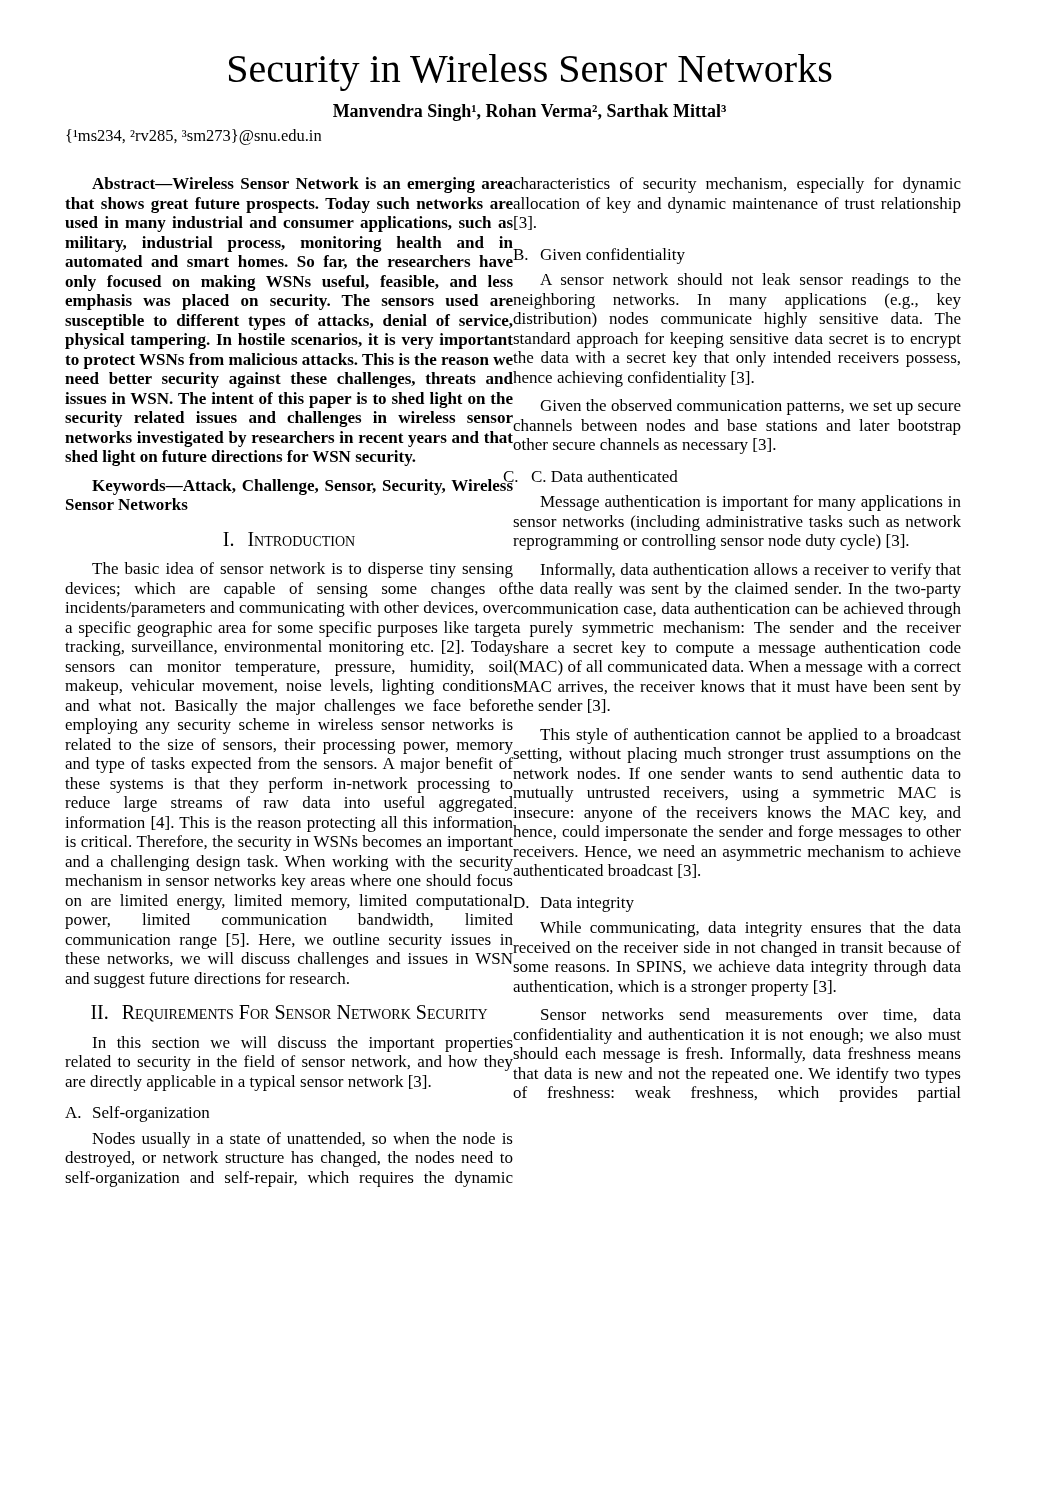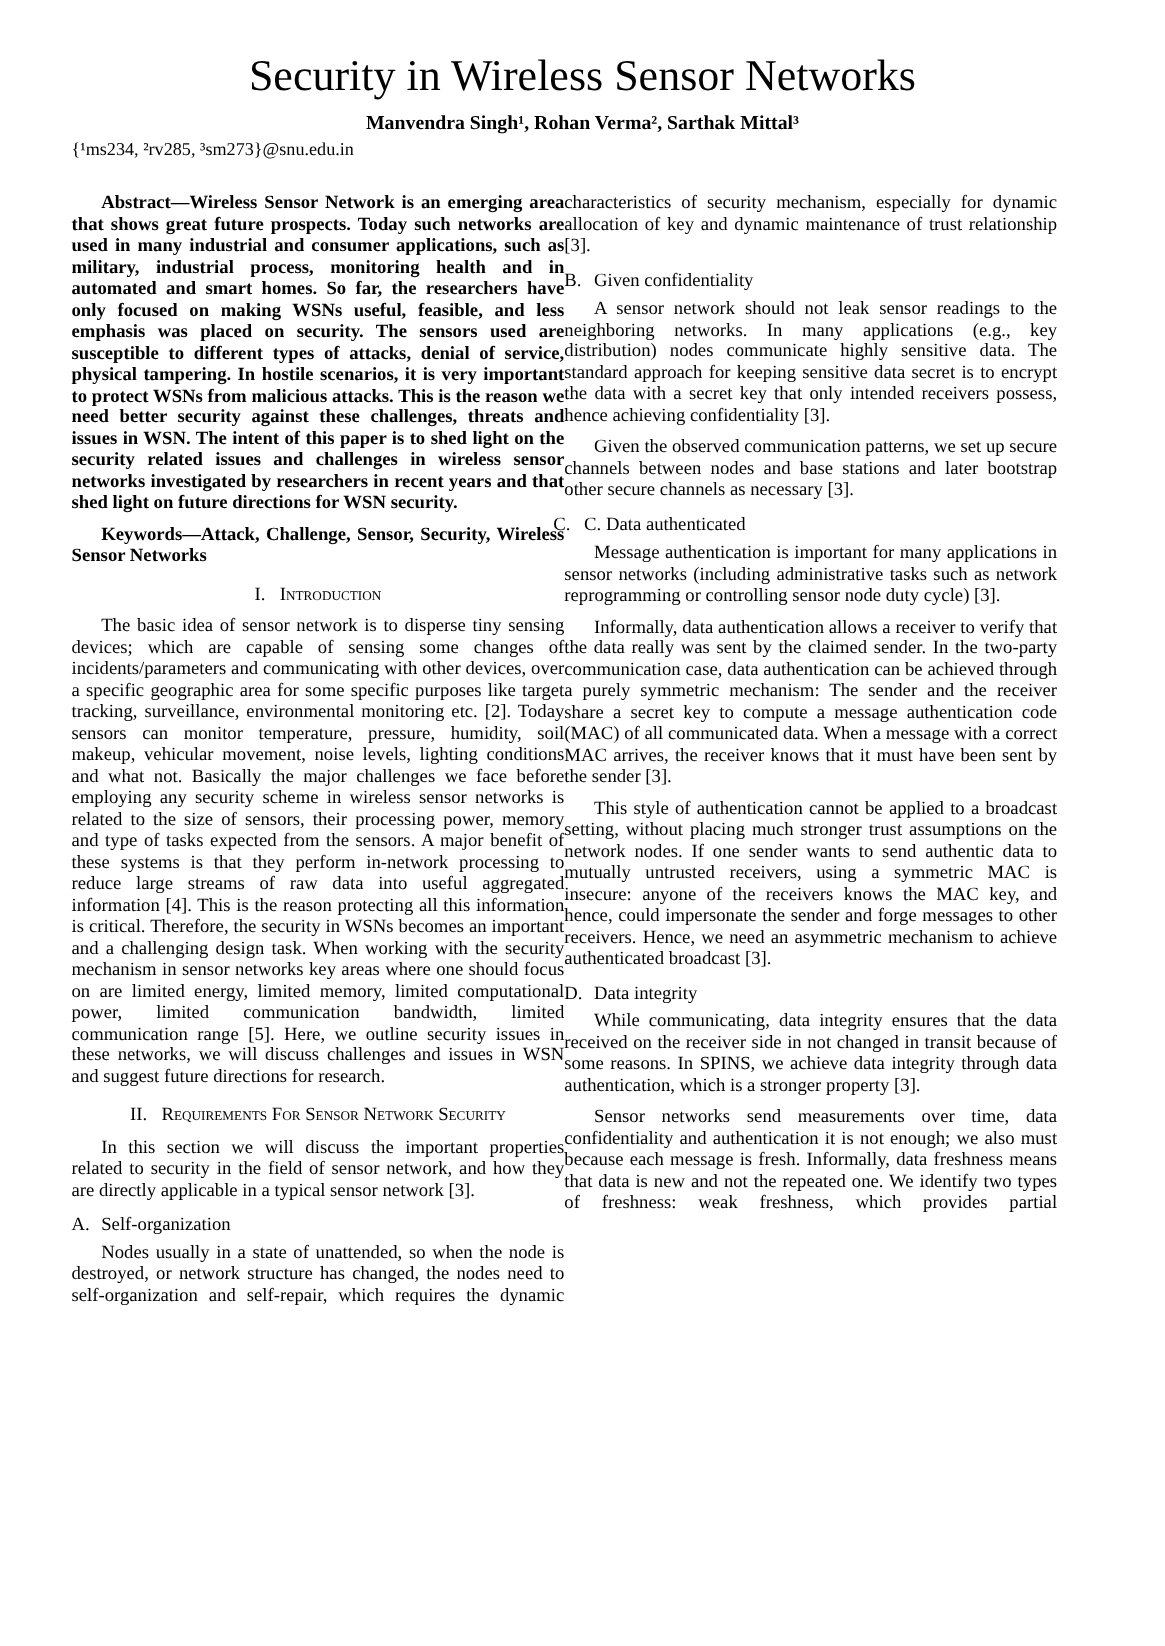--- a/index.html
+++ b/index.html
@@ -53,21 +53,21 @@
     margin-bottom: 9px;
   }
   p.para.no-indent { text-indent: 0; }
   p.para.cont-end { text-align-last: justify; margin-bottom: 0; }
   .bold { font-weight: bold; }
   .abstract-p { margin-bottom: 13px; }
   .keywords-p { margin-bottom: 4px; }
   .sechead {
     text-align: center;
     font-variant: small-caps;
-    font-size: 17px;
+    font-size: 20px;
     margin-top: 15px;
     margin-bottom: 10px;
     text-align-last: center;
     text-indent: 0;
   }
   .sechead .secnum { margin-right: 13px; }
   .subhead {
     margin-top: 12px;
     margin-bottom: 6px;
     font-size: 17px;
@@ -125,19 +125,19 @@
 
       <p class="para">Message authentication is important for many applications in sensor networks (including administrative tasks such as network reprogramming or controlling sensor node duty cycle) [3].</p>
       <p class="para">Informally, data authentication allows a receiver to verify that the data really was sent by the claimed sender. In the two-party communication case, data authentication can be achieved through a purely symmetric mechanism: The sender and the receiver share a secret key to compute a message authentication code (MAC) of all communicated data. When a message with a correct MAC arrives, the receiver knows that it must have been sent by the sender [3].</p>
       <p class="para">This style of authentication cannot be applied to a broadcast setting, without placing much stronger trust assumptions on the network nodes. If one sender wants to send authentic data to mutually untrusted receivers, using a symmetric MAC is insecure: anyone of the receivers knows the MAC key, and hence, could impersonate the sender and forge messages to other receivers. Hence, we need an asymmetric mechanism to achieve authenticated broadcast [3].</p>
 
       <div class="subhead"><span class="subnum">D.</span><span>Data integrity</span></div>
 
       <p class="para">While communicating, data integrity ensures that the data received on the receiver side in not changed in transit because of some reasons. In SPINS, we achieve data integrity through data authentication, which is a stronger property [3].</p>
 
 
-      <p class="para cont-end">Sensor networks send measurements over time, data confidentiality and authentication it is not enough; we also must because each message is fresh. Informally, data freshness means that data is new and not the repeated one. We identify two types of freshness: weak freshness, which provides partial</p>
+      <p class="para cont-end">Sensor networks send measurements over time, data confidentiality and authentication it is not enough; we also must should each message is fresh. Informally, data freshness means that data is new and not the repeated one. We identify two types of freshness: weak freshness, which provides partial</p>
 
     </div>
 
   </div>
 
 </div>
 
 </body></html>

